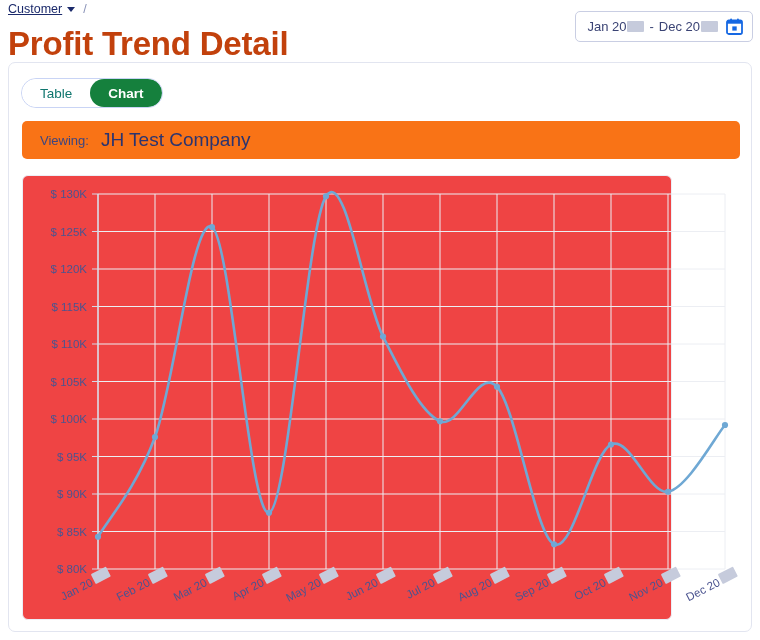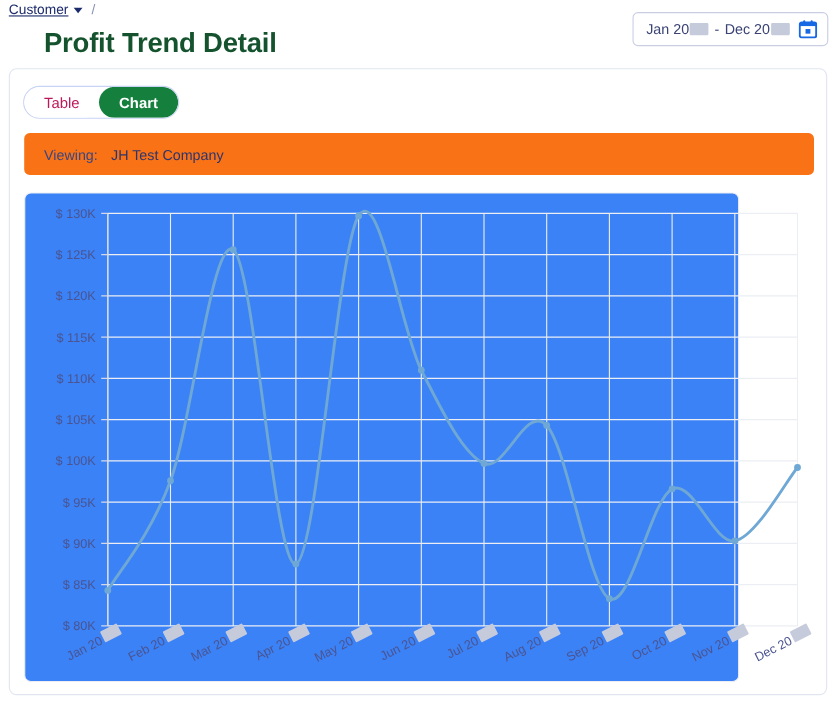--- a/index.html
+++ b/index.html
@@ -20,23 +20,22 @@
   .crumb-link { color:#1b2a6b; text-decoration: underline; white-space: nowrap; }
   .crumb-caret {
     width: 0; height: 0; display: inline-block;
     border-left: 4px solid transparent; border-right: 4px solid transparent;
     border-top: 5px solid #1b2a6b; margin-left: 2px; margin-bottom: -1px;
   }
   .crumb-sep { color: #8a93b8; margin-left: 5px; }
 
   .page-title {
     position: absolute; left: 8px; top: 25px;
-    font-size: 25px; font-weight: bold; color: #14532d;
+    font-size: 33px; font-weight: bold; color: #c2410c;
     letter-spacing: -0.2px;
-    margin-left: 32px;
   }
 
   
   .daterange {
     position: absolute; right: 7px; top: 11px;
     height: 31px; min-width: 165px;
     border: 1px solid #c9cee3; border-radius: 5px; background:#fff;
     display: flex; align-items: center; padding: 0 9px 0 11px; gap: 8px;
   }
   .dr-text { font-size: 13px; color:#3a4374; display:flex; align-items:center; white-space:nowrap; }
@@ -51,37 +50,37 @@
 
   
   .tabs {
     position: absolute; left: 12px; top: 15px;
     display: flex; border: 1px solid #c9d4f5; border-radius: 16px;
     height: 30px; overflow: hidden; background:#fff;
   }
   .tab {
     display: flex; align-items: center; justify-content: center;
     font-size: 13.5px; padding: 0 18px; height: 100%;
-    color: #be185d; background:#fff; cursor: pointer; border-radius:16px;
+    color: #0f766e; background:#fff; cursor: pointer; border-radius:16px;
   }
   .tab.active { background: #15803d; color:#fff; font-weight: 600; }
 
   
   .viewing {
     position: absolute; left: 13px; top: 58px; width: 718px; height: 38px;
     background: #f97316; border-radius: 5px;
     display: flex; align-items: center; padding-left: 18px; gap: 12px;
   }
   .viewing-label { font-size: 13px; color:#3c4680; }
-  .viewing-value { font-size: 13px; color:#2b3470; }
+  .viewing-value { font-size: 19px; color:#2b3470; }
 
   
   .chart-box {
     position: absolute; left: 13px; top: 112px; width: 650px; height: 445px;
-    border: 1px solid #eceef6; border-radius: 6px; background:#3b82f6;
+    border: 1px solid #eceef6; border-radius: 6px; background:#ef4444;
   }
   .chart-svg { position:absolute; left:0; top:0; }
 
   .ytick { font-size: 11.5px; fill: #4b5490; font-family:"Liberation Sans", sans-serif; }
   .xtick { font-size: 11.5px; fill: #4b5490; font-family:"Liberation Sans", sans-serif; }
 </style>
 </head>
 <body>
 
 <div class="page">

